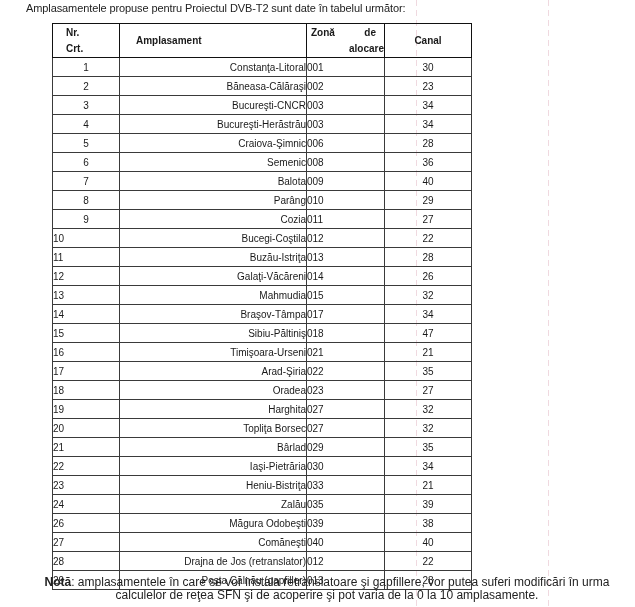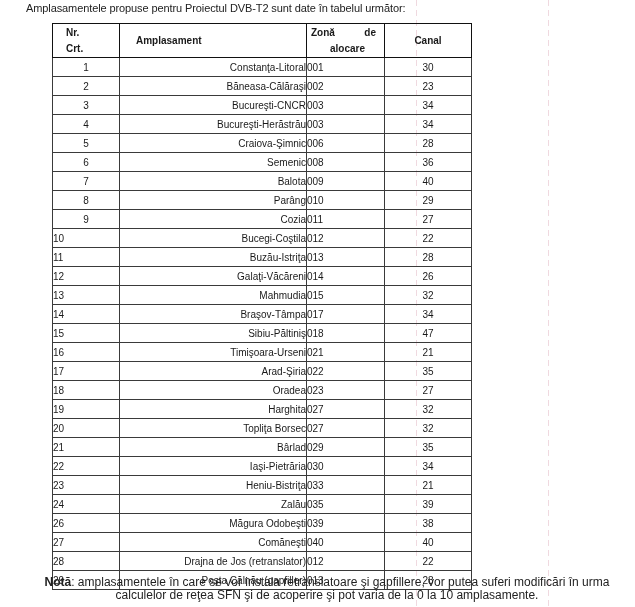--- a/index.html
+++ b/index.html
@@ -25,21 +25,21 @@
   }
   table.main thead th {
     border: 1.5px solid #111; font-weight: bold; height: 33px; vertical-align: middle;
   }
   table.main th.c1, table.main td.c1 { width: 53px; }
   table.main th.c2, table.main td.c2 { width: 170px; }
   table.main th.c3, table.main td.c3 { width: 73px; }
   table.main th.c4, table.main td.c4 { width: 86px; }
   .hdr-nr { text-align: left; padding-left: 13px !important; line-height: 16px; }
   .hdr-amp { text-align: left; padding-left: 16px !important; }
-  .hdr-zona { text-align: center; padding-left: 4px !important; line-height: 16px; }
+  .hdr-zona { text-align: right; padding-left: 4px !important; line-height: 16px; }
   .hdr-zona .row1 { display: flex; justify-content: space-between; padding-right: 8px; }
   .hdr-canal { text-align: center; }
   td.c1.low { text-align: center; }
   td.c1.high { text-align: left; }
   td.c2 { text-align: right; padding-left: 17px; }
   td.c3 { text-align: left; }
   td.c4 { text-align: center; }
   .note {
     position: absolute; left: 27px; top: 576px; width: 600px;
     font-size: 12px; line-height: 13px; color: #222; text-align: center;

